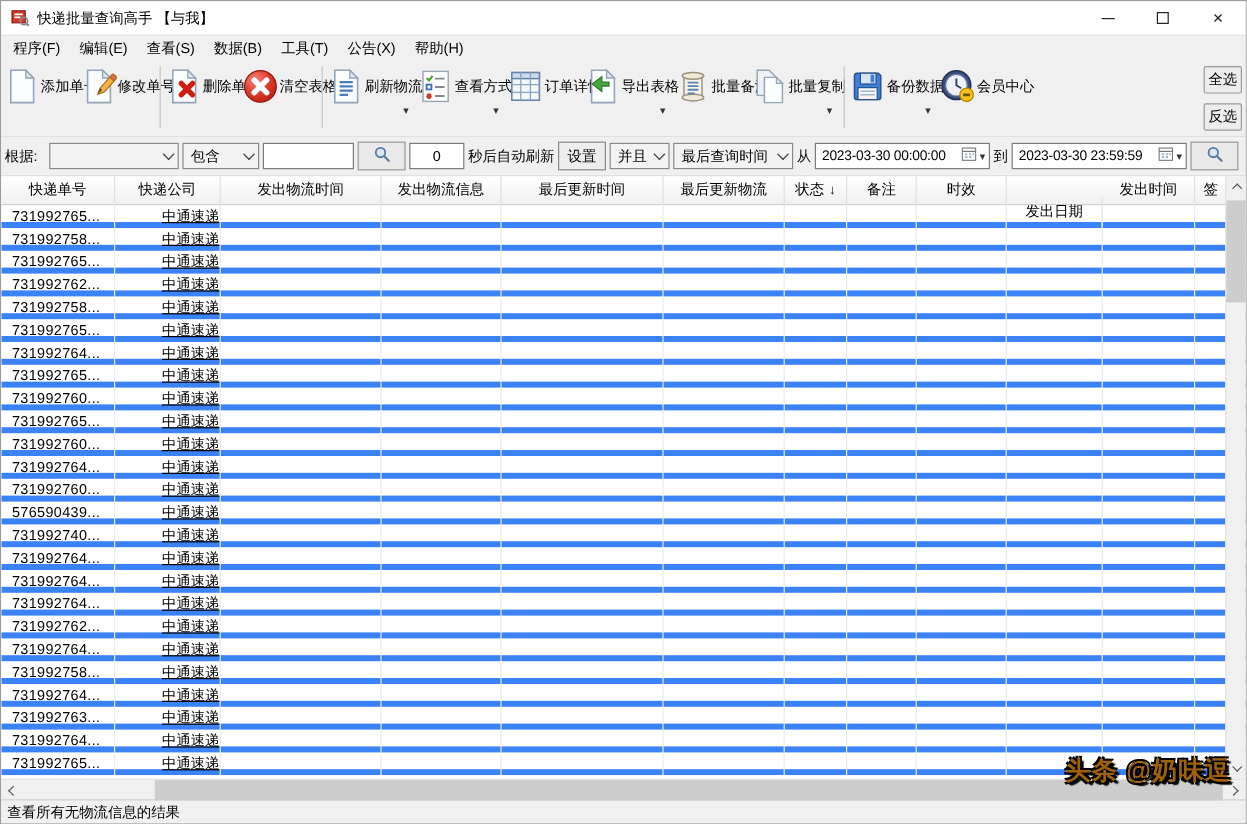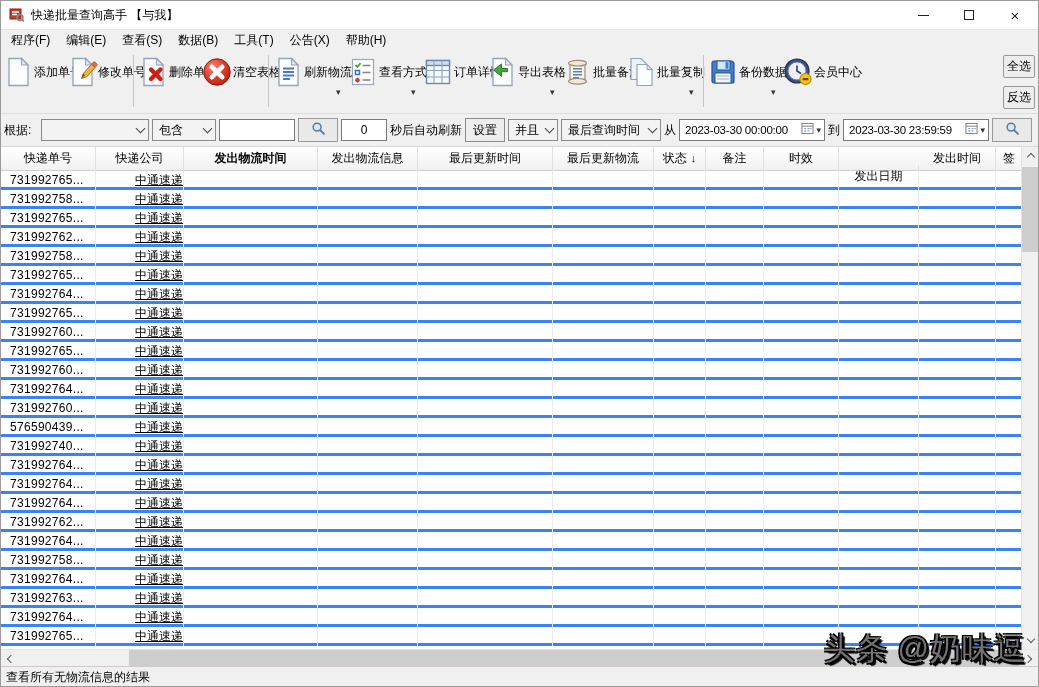--- a/index.html
+++ b/index.html
@@ -47,21 +47,21 @@
   .dt-drop { font-size:9px; color:#333; }
   .w34{width:34px;flex:none}.w108{width:108px;flex:none}.w64{width:64px;flex:none}.w76{width:76px;flex:none}
   .w46{width:46px;flex:none}.w50{width:50px;flex:none}.w100{width:100px;flex:none}.w146{width:146px;flex:none}
 
   
   .table { position:relative; height:503px; background:#fff; border-top:1px solid #d9d9d9; }
   .thead { display:flex; height:24px; background:linear-gradient(#ffffff,#f1f1f1); border-bottom:1px solid #cfcfcf; }
   .th { height:24px; line-height:23px; text-align:center; border-right:1px solid #e0e0e0; white-space:nowrap; overflow:hidden; flex:none; }
   .sort { margin-left:4px; font-size:11px; }
   .tbody { height:475px; overflow:hidden; }
-  .tr { display:flex; height:19px; border-bottom:3px solid #3b82f6; }
+  .tr { display:flex; height:19px; border-bottom:5px solid #3b82f6; }
   .td { height:19px; line-height:18px; border-right:1px solid #ebebeb; white-space:nowrap; overflow:hidden; flex:none; }
   .td-no { padding-left:9px; letter-spacing:0.3px; }
   .td-co { text-align:right; }
   .company { text-decoration:underline; }
 
   
   .vscroll { position:absolute; top:0; right:0; bottom:0; width:17px; background:#f0f0f0; border-left:1px solid #e2e2e2; }
   .varrow { position:absolute; left:0; width:17px; height:17px; display:flex; align-items:center; justify-content:center; }
   .varrow.up { top:0; } .varrow.down { bottom:0; }
   .vchev { width:6px; height:6px; border-right:1.5px solid #5a5a5a; border-bottom:1.5px solid #5a5a5a; }
@@ -74,21 +74,21 @@
   .hchev { width:6px; height:6px; border-right:1.5px solid #5a5a5a; border-bottom:1.5px solid #5a5a5a; }
   .hchev.left { transform:rotate(135deg); margin-left:3px; }
   .hchev.right { transform:rotate(-45deg); margin-right:3px; }
   .hthumb { position:absolute; top:0; left:128px; width:890px; height:17px; background:#cdcdcd; }
 
   
   .statusbar { height:22px; background:#f0f0f0; border-top:1px solid #cbcbcb; display:flex; align-items:center; padding:0 5px; }
   .status-right { margin-left:auto; white-space:nowrap; }
 
   
-  .watermark { position:absolute; right:12px; top:627px; font-size:31px; font-weight:normal; letter-spacing:1px; color:#737373; white-space:nowrap; z-index:50;
+  .watermark { position:absolute; right:12px; top:627px; font-size:21px; font-weight:bold; letter-spacing:1px; color:#a16207; white-space:nowrap; z-index:50;
     text-shadow:-1.5px -1.5px 0 #000, 1.5px -1.5px 0 #000, -1.5px 1.5px 0 #000, 1.5px 1.5px 0 #000, 3px 3px 1px #000; }
 </style>
 </head>
 <body>
 
 <div class="app">
 
   <div class="titlebar">
     <span class="app-icon">
       <svg viewBox="0 0 16 16" width="16" height="16">
@@ -337,21 +337,21 @@
             <circle cx="6.5" cy="6.5" r="4.2" fill="#dce6f0" stroke="#5a7ba0" stroke-width="1.6"></circle>
             <path d="M9.8 9.8l4 4" stroke="#5a7ba0" stroke-width="2" stroke-linecap="round"></path>
           </svg></span>
     </button>
   </div>
 
   <div class="table">
     <div class="thead">
         <div class="th" style="width: 95px;">快递单号</div>
         <div class="th" style="width: 88px;">快递公司</div>
-        <div class="th" style="width: 134px; font-weight: bold;">发出物流时间</div>
+        <div class="th" style="width: 134px;">发出物流时间</div>
         <div class="th" style="width: 100px;">发出物流信息</div>
         <div class="th" style="width: 135px;">最后更新时间</div>
         <div class="th" style="width: 101px;">最后更新物流</div>
         <div class="th" style="width: 52px;">状态<span class="sort">↓</span></div>
         <div class="th" style="width: 58px;">备注</div>
         <div class="th" style="width: 75px; text-align: center;">时效</div>
         <div class="th" style="width: 80px; margin-top: 18px;">发出日期</div>
         <div class="th" style="width: 77px;">发出时间</div>
         <div class="th" style="width: 27px;">签</div>
       </div>

